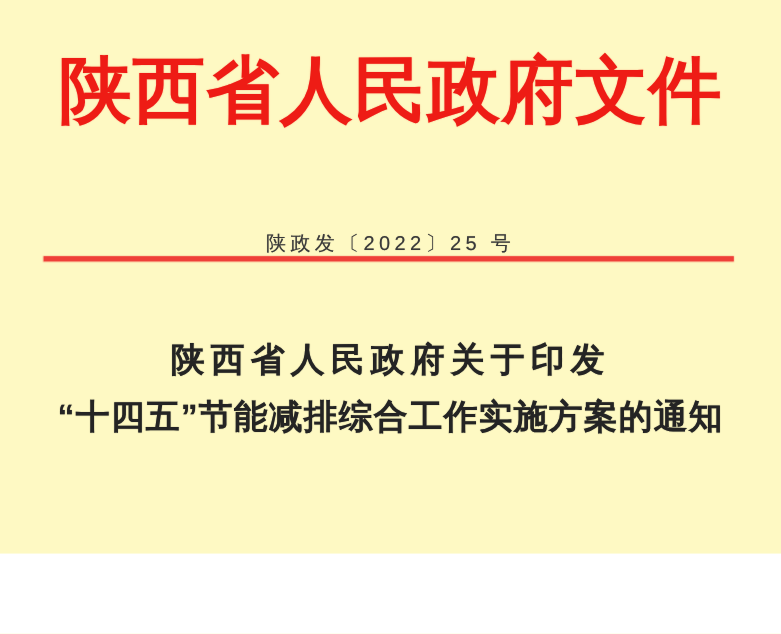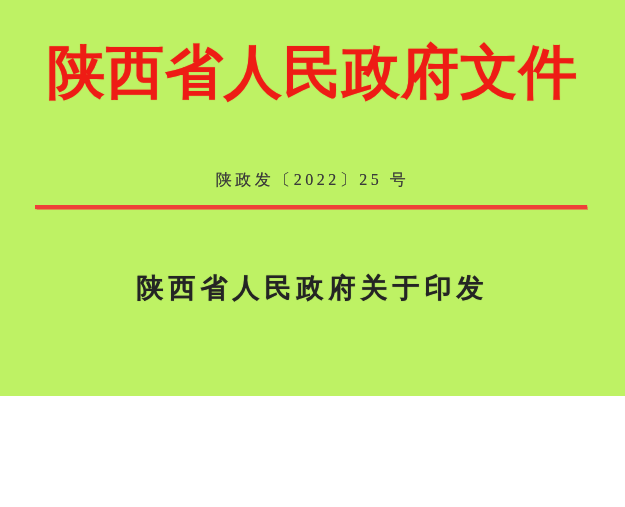--- a/index.html
+++ b/index.html
@@ -3,45 +3,45 @@
 <meta charset="utf-8">
 <style>
   html, body {
     margin: 0;
     padding: 0;
     background: #ffffff;
   }
   .page {
     position: relative;
     width: 625px;
-    height: 396px;
-    background: #bef264;
+    height: 443px;
+    background: #fef9c3;
     overflow: hidden;
-    font-family: Liberation Serif, serif;
+    font-family: Liberation Sans, sans-serif;
   }
   
   .masthead {
     position: absolute;
     top: 36px;
     left: 0;
     width: 100%;
     margin: 0;
     text-align: center;
     font-size: 58px;
     line-height: 74px;
     font-weight: bold;
     letter-spacing: 1px;
     color: #ee1c15;
     text-shadow: 0 0 1px rgba(238, 28, 21, 0.55);
     white-space: nowrap;
   }
   
   .doc-number {
     position: absolute;
-    top: 168px;
+    top: 184px;
     left: 0;
     width: 100%;
     text-align: center;
     font-size: 16px;
     line-height: 24px;
     letter-spacing: 3.5px;
     color: #3a3a3a;
     text-shadow: 0 0 0.6px rgba(58, 58, 58, 0.6);
     white-space: nowrap;
   }
@@ -107,16 +107,17 @@
 <div class="page">
 
   <h1 class="masthead">陕西省人民政府文件</h1>
 
   <div class="doc-number">陕政发〔2022〕25 号</div>
 
   <div class="red-rule"></div>
 
   <h2 class="doc-title">
     <span class="title-line-1">陕西省人民政府关于印发</span>
+    <span class="title-line-2">“十四五”节能减排综合工作实施方案的通知</span>
   </h2>
 
 
 </div>
 
 </body></html>

